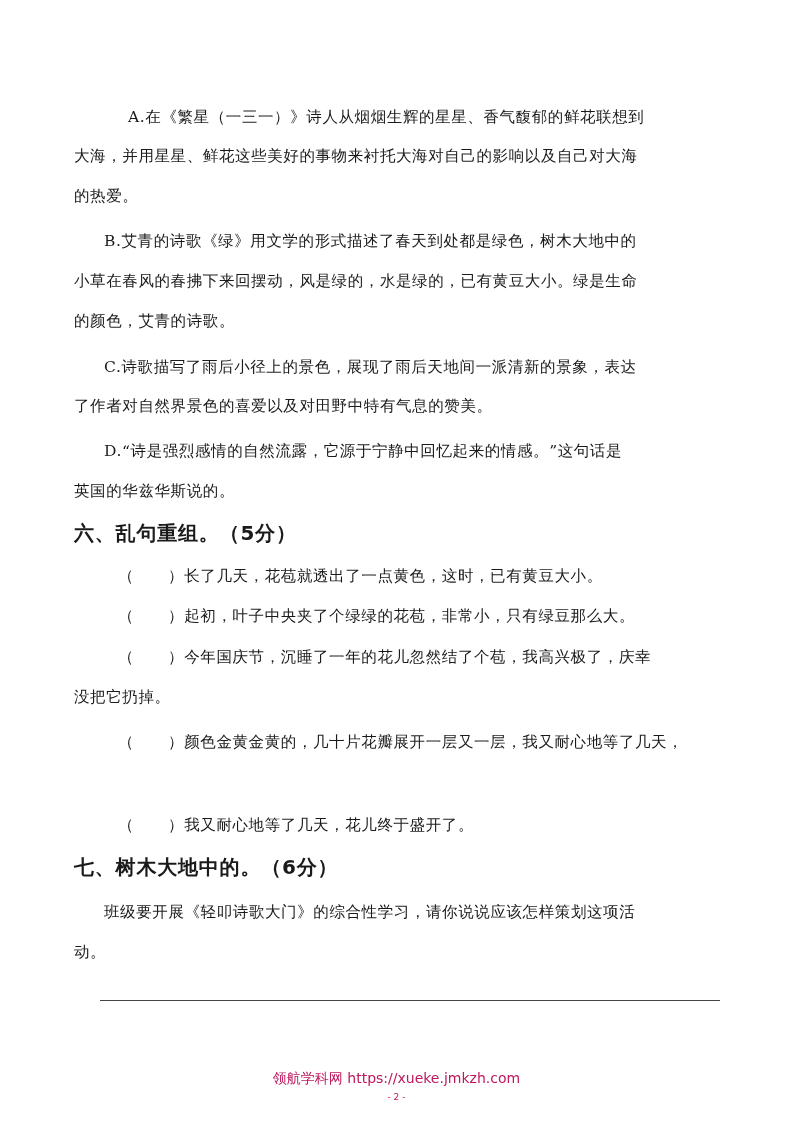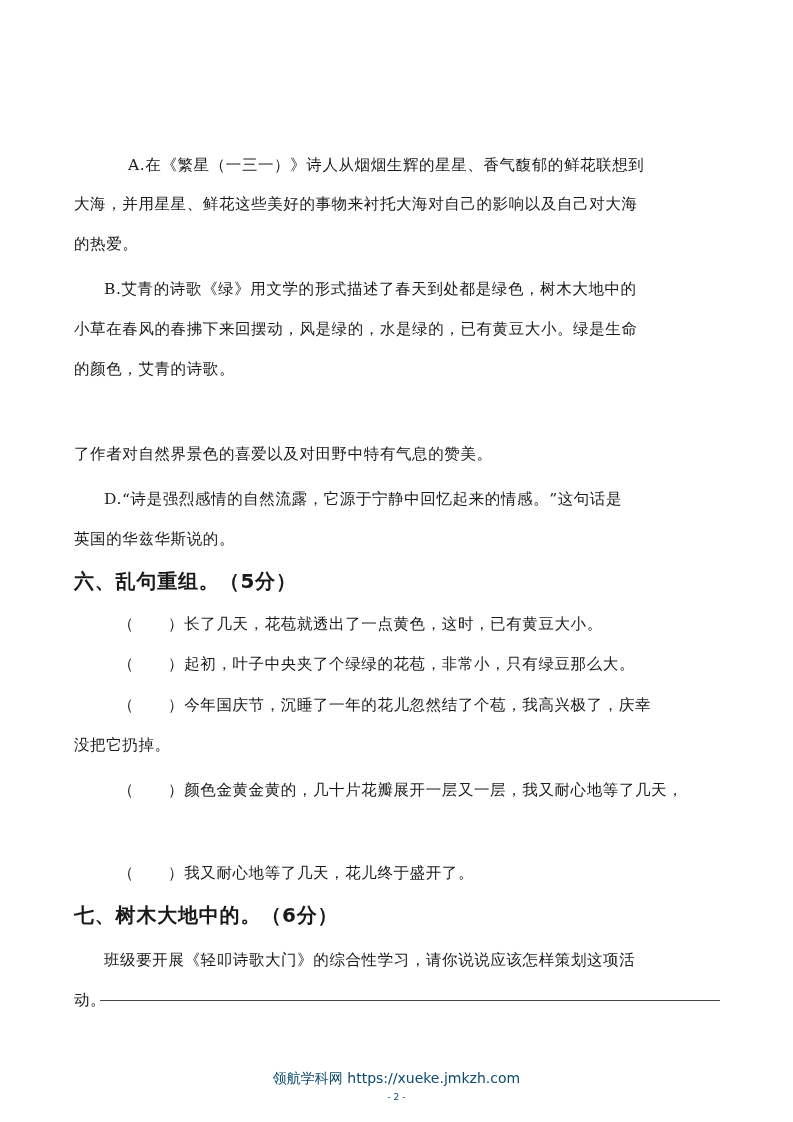--- a/index.html
+++ b/index.html
@@ -22,21 +22,20 @@
       height: 1122px;
     }
     .line {
       position: absolute;
       left: 74px;
       width: 650px;
       font-size: 15.5px;
       line-height: 20px;
       white-space: nowrap;
       letter-spacing: 0.6px;
-      margin-top: 48px;
     }
     .heading {
       font-family: "DejaVu Sans", "Liberation Sans", sans-serif;
       font-weight: bold;
       font-size: 20px;
       letter-spacing: 0.8px;
     }
     .blank {
       display: inline-block;
       width: 34px;
@@ -48,21 +47,21 @@
       width: 620px;
       height: 0;
       border-top: 1.5px solid #444;
     }
     .footer {
       position: absolute;
       left: 0;
       width: 793px;
       text-align: center;
       font-family: "DejaVu Sans", "Liberation Sans", sans-serif;
-      color: #0c4a6e;
+      color: #be185d;
     }
     .footer-site {
       top: 1070px;
       font-size: 14px;
     }
     .footer-page {
       top: 1092px;
       font-size: 9px;
     }
   </style>
@@ -72,20 +71,21 @@
 <div class="page">
 
   <div class="line" style="top:107px; left:128px;">A.在《繁星（一三一）》诗人从烟烟生辉的星星、香气馥郁的鲜花联想到</div>
   <div class="line" style="top:146px;">大海，并用星星、鲜花这些美好的事物来衬托大海对自己的影响以及自己对大海</div>
   <div class="line" style="top:186px;">的热爱。</div>
 
   <div class="line" style="top:231px; left:104px;">B.艾青的诗歌《绿》用文学的形式描述了春天到处都是绿色，树木大地中的</div>
   <div class="line" style="top:271px;">小草在春风的春拂下来回摆动，风是绿的，水是绿的，已有黄豆大小。绿是生命</div>
   <div class="line" style="top:311px;">的颜色，艾青的诗歌。</div>
 
+  <div class="line" style="top:357px; left:104px;">C.诗歌描写了雨后小径上的景色，展现了雨后天地间一派清新的景象，表达</div>
   <div class="line" style="top:441px; left:104px;">D.“诗是强烈感情的自然流露，它源于宁静中回忆起来的情感。”这句话是</div>
 
   <div class="line" style="top:396px;">了作者对自然界景色的喜爱以及对田野中特有气息的赞美。</div>
   <div class="line" style="top:481px;">英国的华兹华斯说的。</div>
 
   <div class="line heading" style="top:523px;">六、乱句重组。（5分）</div>
 
   <div class="line" style="top:566px; left:118px;">
     <span>（</span><span class="blank"></span><span>）</span><span>长了几天，花苞就透出了一点黄色，这时，已有黄豆大小。</span>
   </div>

